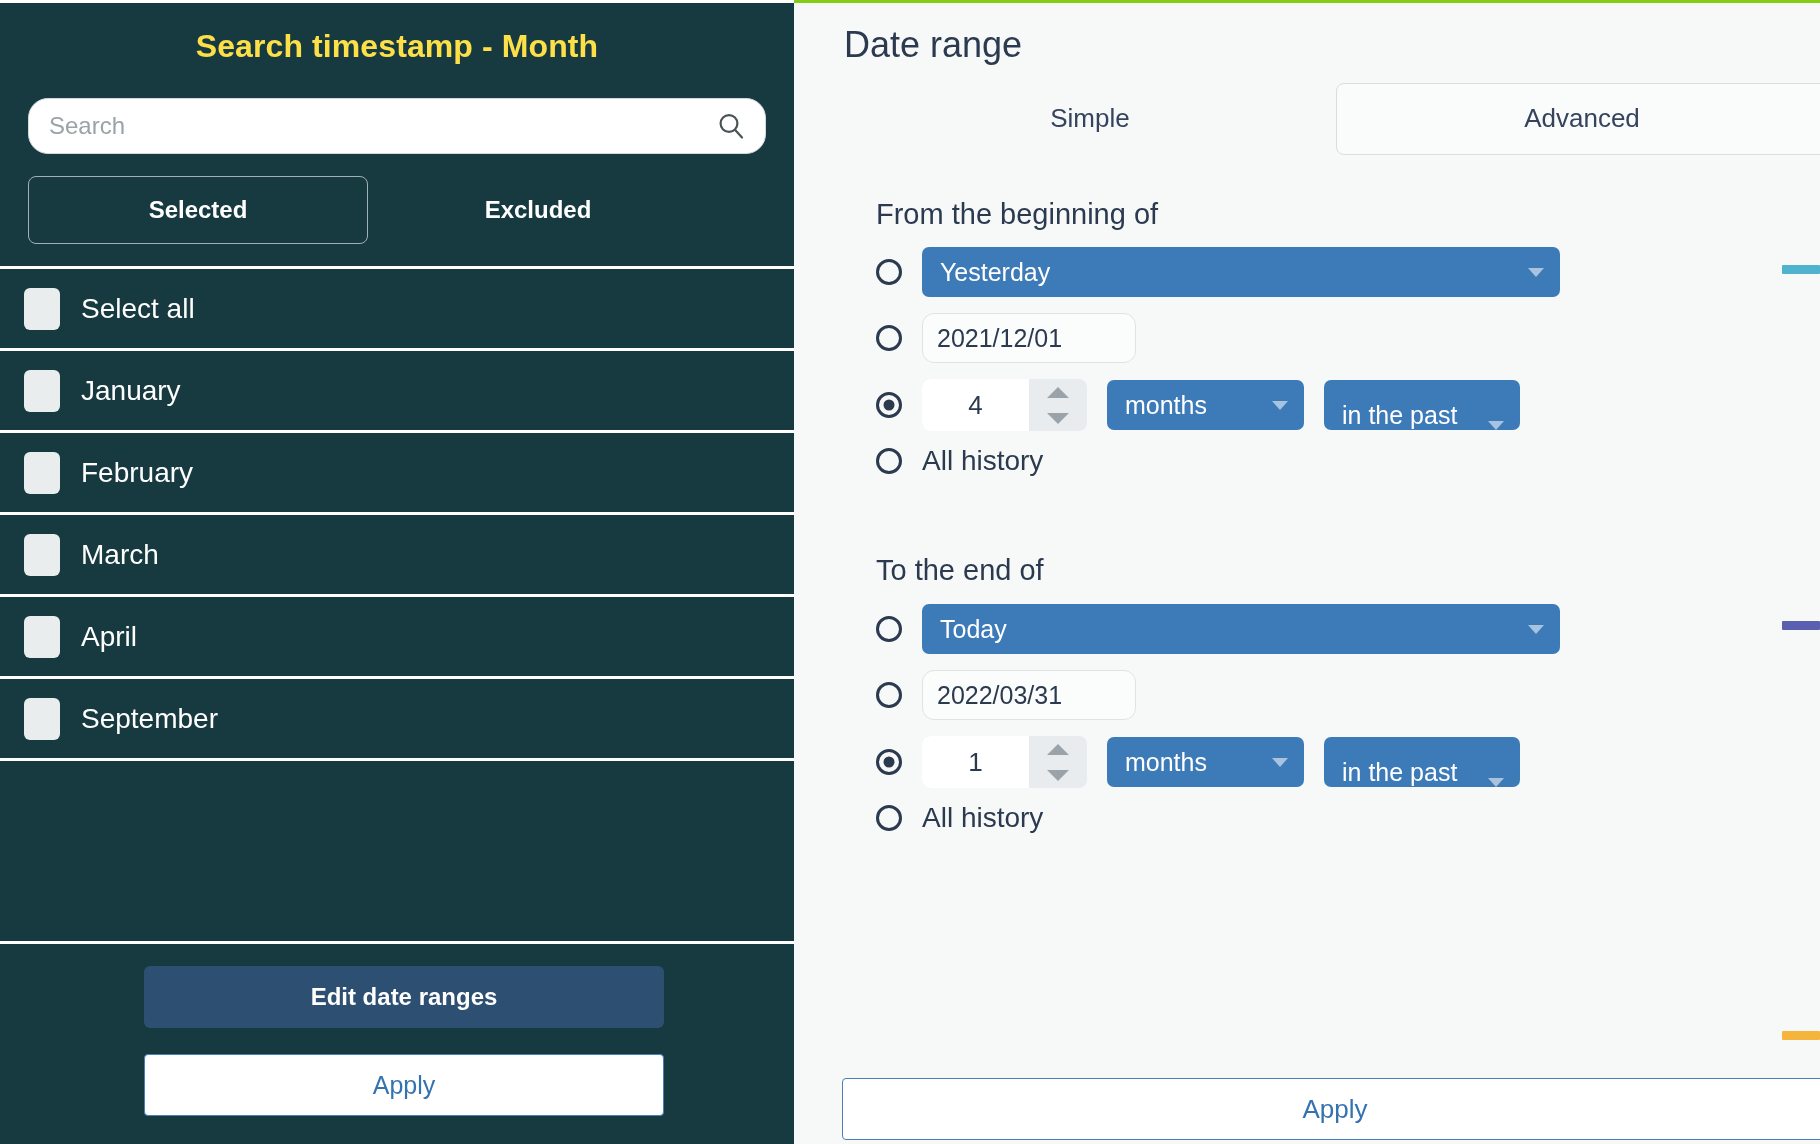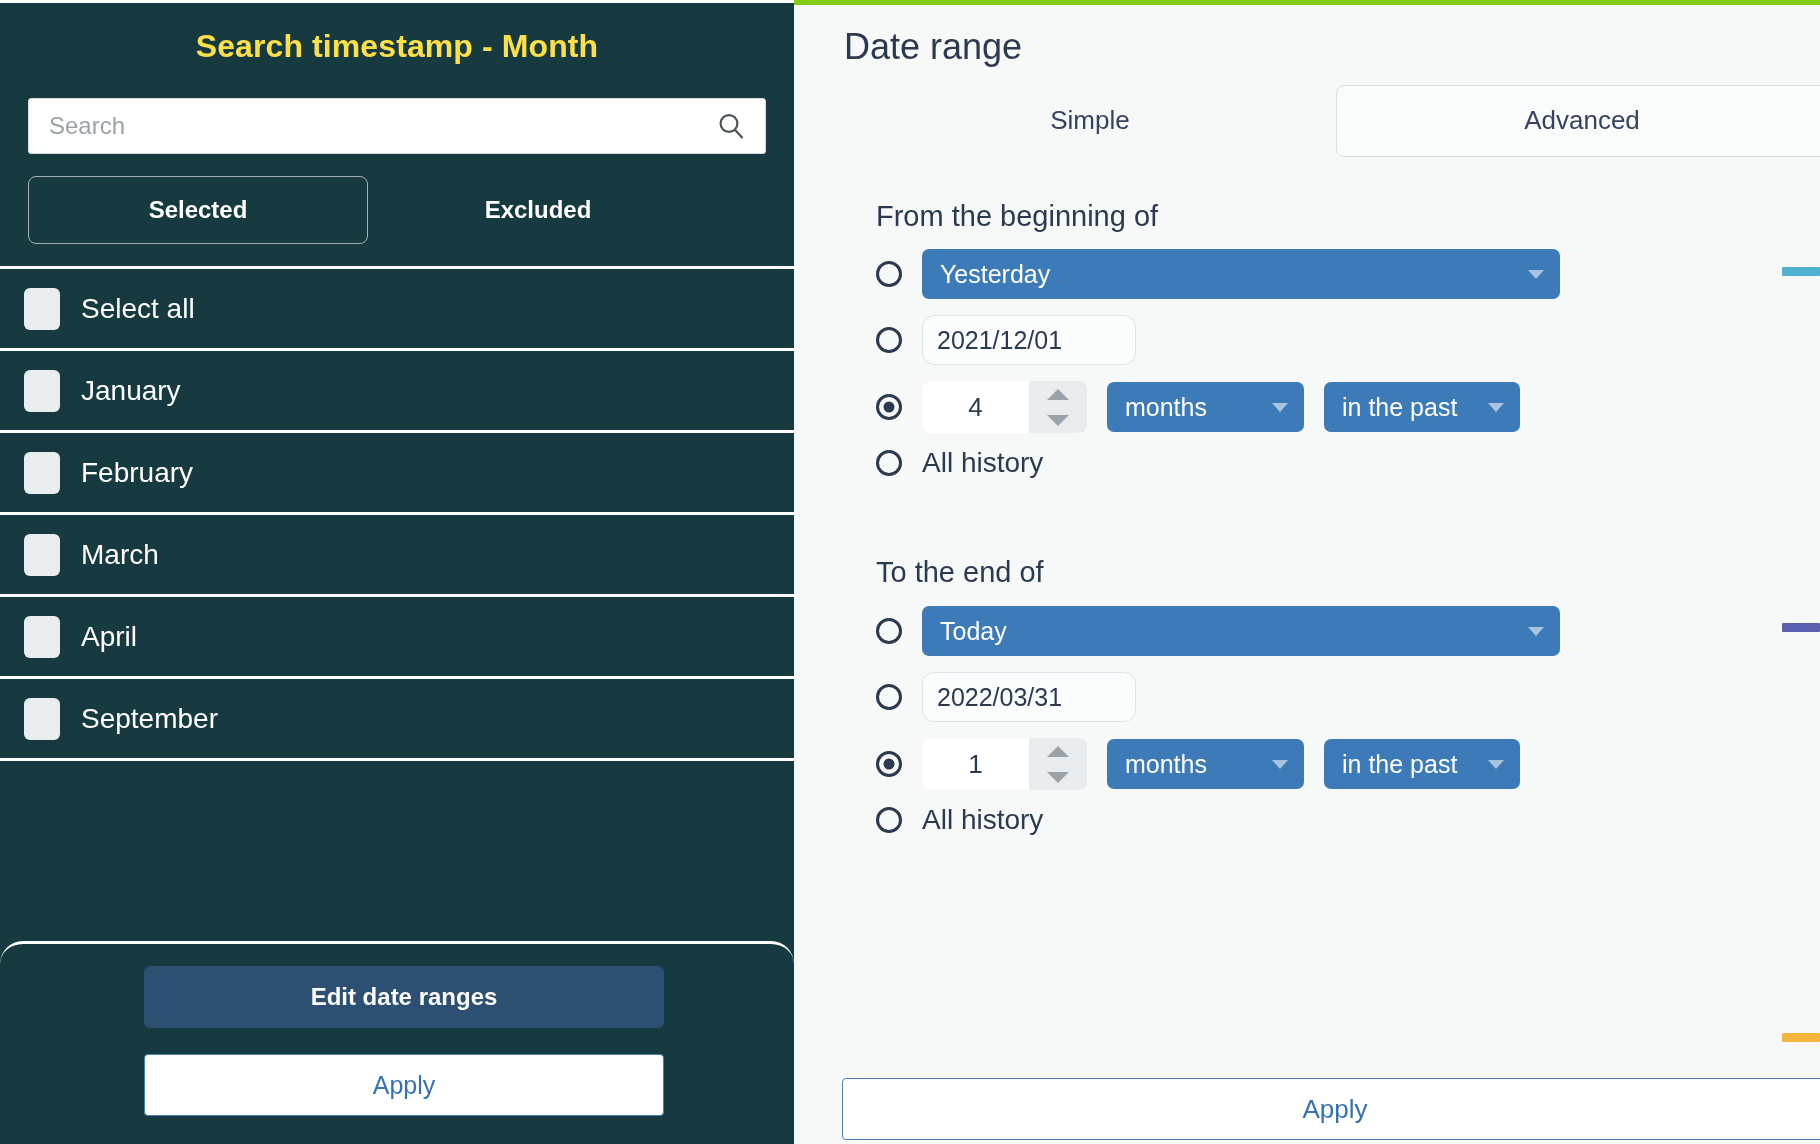--- a/index.html
+++ b/index.html
@@ -46,21 +46,21 @@
     line-height: 1.1;
   }
   .search-wrap {
     position: relative;
     margin: 0 0 22px 0;
   }
   .search-box {
     width: 100%;
     box-sizing: border-box;
     height: 56px;
-    border-radius: 3px;
+    border-radius: 20px;
     border: 1px solid #d4d9da;
     background: #ffffff;
     font-family: "Liberation Sans", sans-serif;
     font-size: 24px;
     color: #2b3b45;
     padding: 0 64px 0 20px;
     outline: none;
   }
   .search-box::placeholder { color: #9aa3a6; }
   .search-icon {
@@ -134,21 +134,20 @@
   }
 
   .lp-footer {
     flex: 0 0 auto;
     border-top: 3px solid #ffffff;
     padding: 22px 0 28px 14px;
     display: flex;
     flex-direction: column;
     align-items: center;
     gap: 26px;
-    border-radius: 23px;
   }
   .btn-edit {
     width: 520px;
     height: 62px;
     background: #2c4f72;
     color: #ffffff;
     border: none;
     border-radius: 6px;
     font-size: 24px;
     font-weight: bold;
@@ -167,21 +166,21 @@
     cursor: pointer;
   }
 
   
   .right-panel {
     flex: 1 1 auto;
     height: 1144px;
     background: #f7f9f9;
     box-sizing: border-box;
     position: relative;
-    border-top: 5px solid #84cc16;
+    border-top: 3px solid #84cc16;
     overflow: hidden;
     padding-left: 36px;
   }
   .rp-inner {
     position: relative;
     width: 1010px;
     height: 100%;
     box-sizing: border-box;
     padding: 0;
   }
@@ -263,21 +262,21 @@
     align-items: center;
     padding: 0 16px 0 18px;
     font-size: 25px;
     position: relative;
     cursor: pointer;
     box-sizing: border-box;
     font-family: "Liberation Sans", sans-serif;
   }
   .sel-blue.wide { width: 638px; }
   .sel-blue.unit { width: 197px; }
-  .sel-blue.dir  { width: 196px; }
+  .sel-blue.dir  { width: 196px; align-items: flex-end; }
   .sel-blue .lbl { flex: 1 1 auto; }
   .caret {
     flex: 0 0 auto;
     width: 0; height: 0;
     border-left: 8px solid transparent;
     border-right: 8px solid transparent;
     border-top: 9px solid rgba(255,255,255,0.55);
     margin-left: 10px;
   }
   .date-input {

